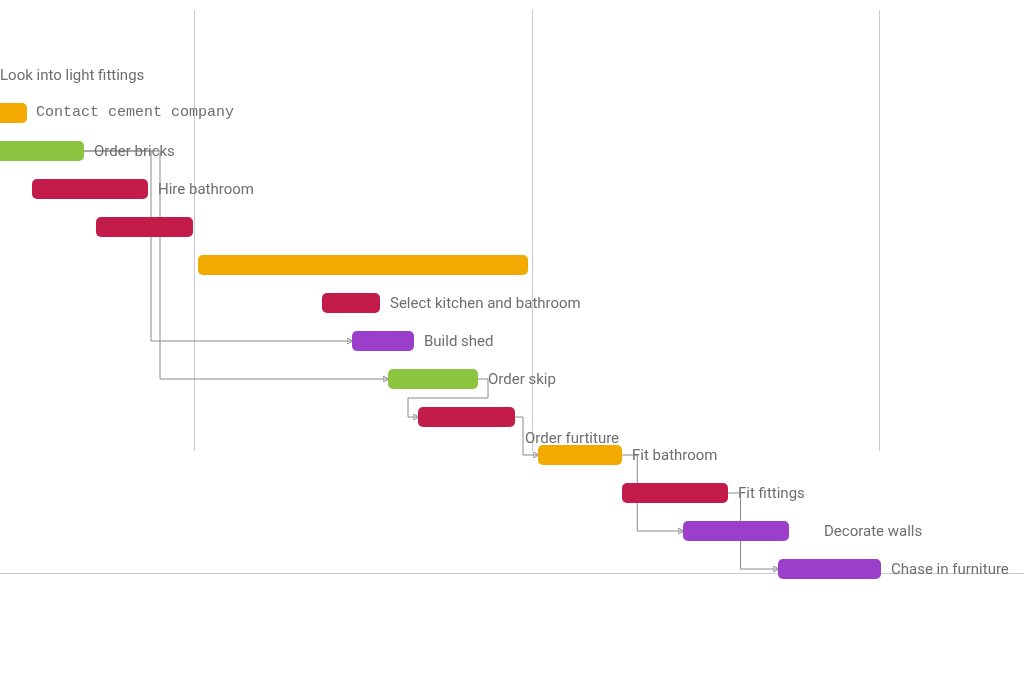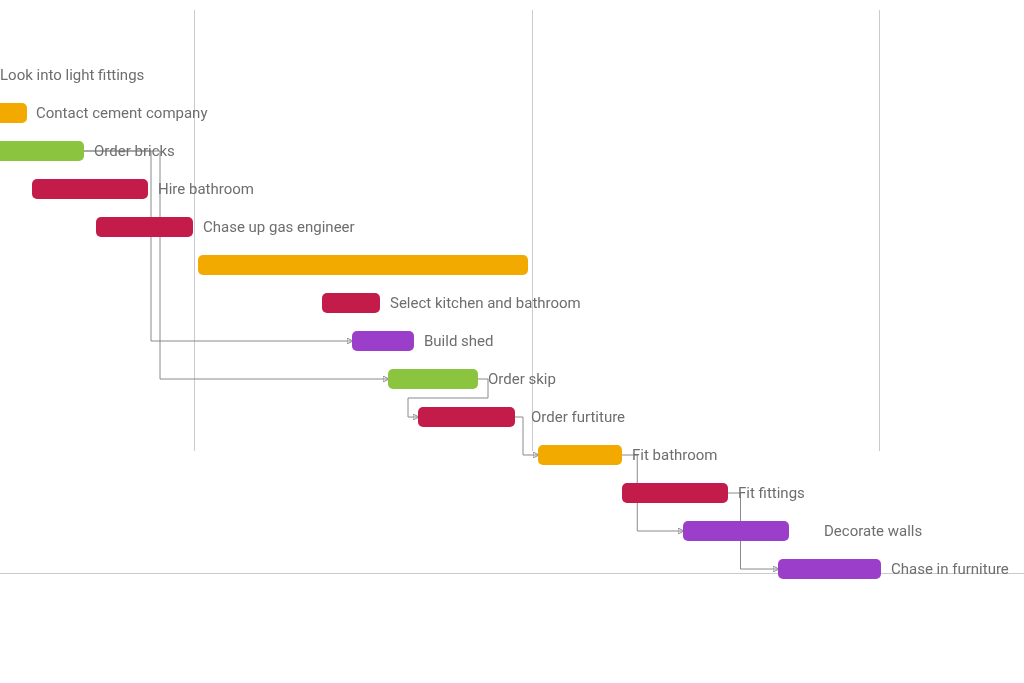--- a/index.html
+++ b/index.html
@@ -75,36 +75,35 @@
       </defs>
       <path d="M 84 151 H 151 V 341 H 352" marker-end="url(#arw)"></path>
       <path d="M 84 151 H 160 V 379 H 388" marker-end="url(#arw)"></path>
       <path d="M 478 379 H 488 V 398 H 408 V 417 H 418" marker-end="url(#arw)"></path>
       <path d="M 515 417 H 523 V 455 H 538" marker-end="url(#arw)"></path>
       <path d="M 622 455 H 637.25 V 531 H 683" marker-end="url(#arw)"></path>
       <path d="M 728 493 H 740.5 V 569 H 778" marker-end="url(#arw)"></path>
     </svg>
     <div class="label" style="left: 0px; top: 65px;">Look into light fittings</div>
     <div class="bar" style="left: 0px; width: 27px; top: 103px; background: rgb(242, 169, 0); border-top-left-radius: 0px; border-bottom-left-radius: 0px;"></div>
-    <div class="label" style="left: 36px; top: 103px;">Contact cement company</div>
+    <div class="label" style="left: 36px; top: 103px; font-family: Liberation Mono, monospace;">Contact cement company</div>
     <div class="bar" style="left: 0px; width: 84px; top: 141px; background: rgb(139, 197, 63); border-top-left-radius: 0px; border-bottom-left-radius: 0px;"></div>
     <div class="label" style="left: 94px; top: 141px;">Order bricks</div>
     <div class="bar" style="left: 32px; width: 116px; top: 179px; background: rgb(195, 28, 74);"></div>
     <div class="label" style="left: 158px; top: 179px;">Hire bathroom</div>
     <div class="bar" style="left: 96px; width: 97px; top: 217px; background: rgb(195, 28, 74);"></div>
-    <div class="label" style="left: 203px; top: 217px;">Chase up gas engineer</div>
     <div class="bar" style="left: 198px; width: 330px; top: 255px; background: rgb(242, 169, 0);"></div>
     <div class="bar" style="left: 322px; width: 58px; top: 293px; background: rgb(195, 28, 74);"></div>
     <div class="label" style="left: 390px; top: 293px;">Select kitchen and bathroom</div>
     <div class="bar" style="left: 352px; width: 62px; top: 331px; background: rgb(155, 62, 201);"></div>
     <div class="label" style="left: 424px; top: 331px;">Build shed</div>
     <div class="bar" style="left: 388px; width: 90px; top: 369px; background: rgb(139, 197, 63);"></div>
     <div class="label" style="left: 488px; top: 369px;">Order skip</div>
     <div class="bar" style="left: 418px; width: 97px; top: 407px; background: rgb(195, 28, 74);"></div>
-    <div class="label" style="left: 525px; top: 407px; margin-left: 6px;">Order furtiture</div>
+    <div class="label" style="left: 525px; top: 428px;">Order furtiture</div>
     <div class="bar" style="left: 538px; width: 84px; top: 445px; background: rgb(242, 169, 0);"></div>
     <div class="label" style="left: 632px; top: 445px;">Fit bathroom</div>
     <div class="bar" style="left: 622px; width: 106px; top: 483px; background: rgb(195, 28, 74);"></div>
     <div class="label" style="left: 738px; top: 483px;">Fit fittings</div>
     <div class="bar" style="left: 683px; width: 106px; top: 521px; background: rgb(155, 62, 201);"></div>
     <div class="label" style="left: 799px; top: 521px; margin-left: 25px;">Decorate walls</div>
     <div class="bar" style="left: 778px; width: 103px; top: 559px; background: rgb(155, 62, 201);"></div>
     <div class="label" style="left: 891px; top: 559px;">Chase in furniture</div>
   </div>
 

